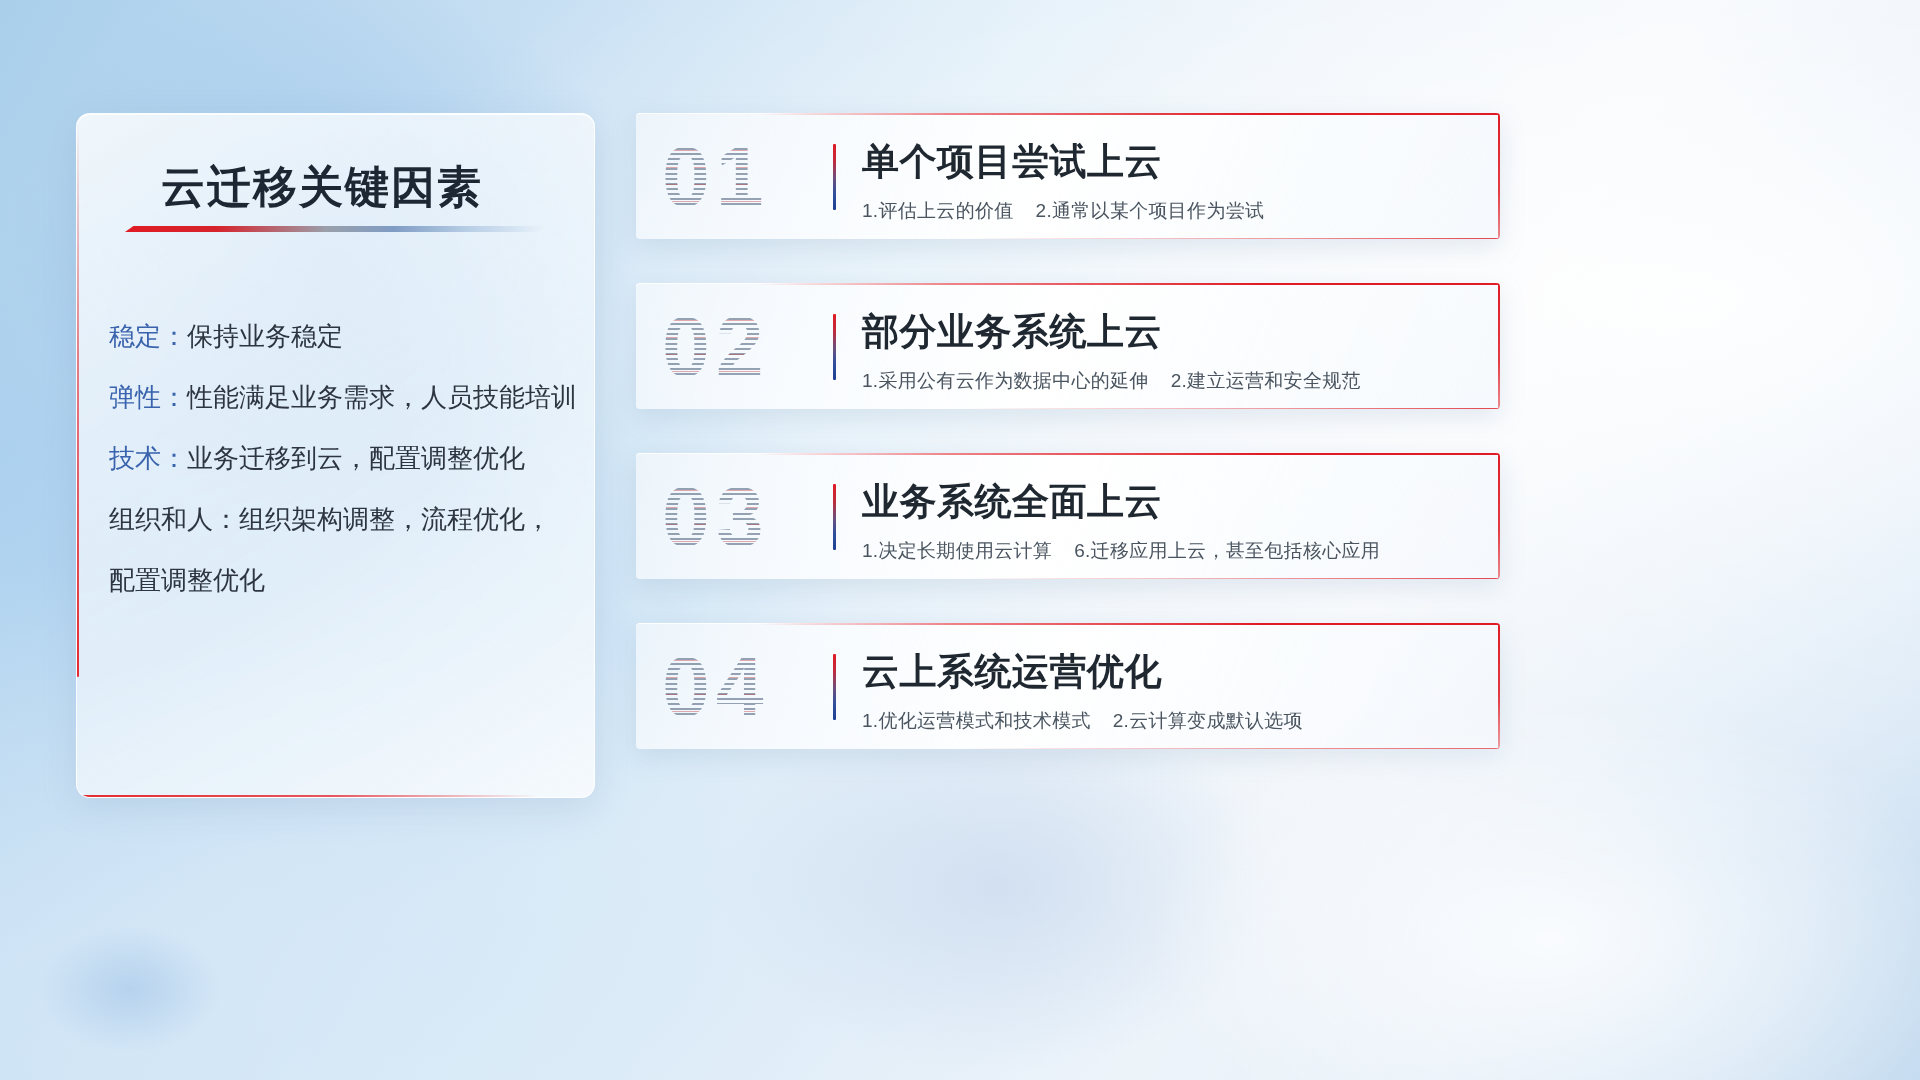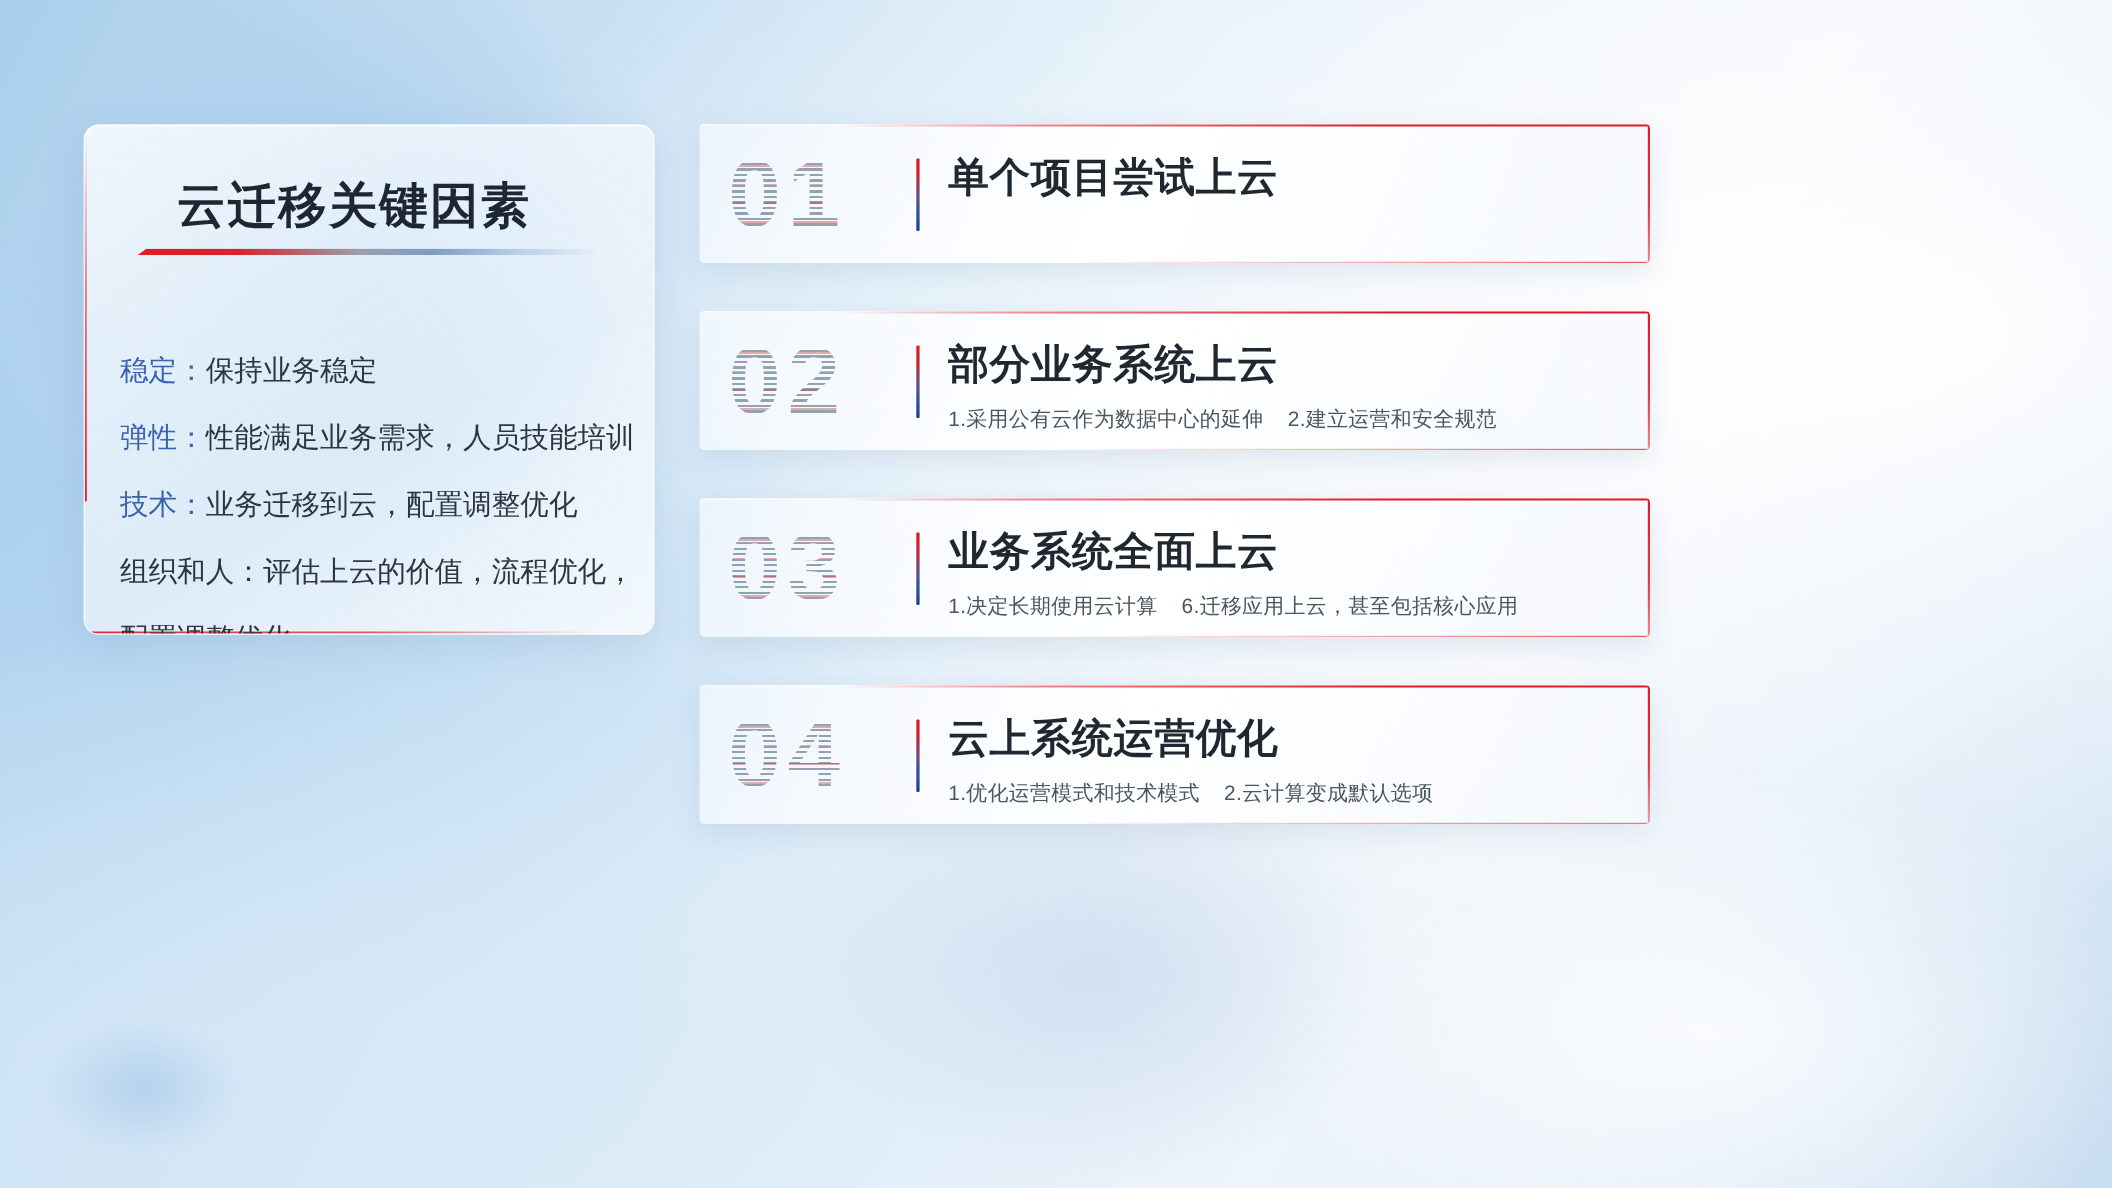--- a/index.html
+++ b/index.html
@@ -64,21 +64,21 @@
     width: 34%; height: 42%;
     background: radial-gradient(closest-side at 20% 80%, rgba(170,202,234,0.7), rgba(170,202,234,0) 70%);
   }
 
   
   #left-panel {
     position: absolute;
     left: 76px;
     top: 113px;
     width: 519px;
-    height: 464px;
+    height: 685px;
     border-radius: 14px;
     background: linear-gradient(150deg,
         rgba(255,255,255,0.80) 0%,
         rgba(250,252,254,0.70) 30%,
         rgba(246,250,253,0.62) 60%,
         rgba(255,255,255,0.74) 100%);
     border: 1px solid rgba(255,255,255,0.85);
     box-shadow: 0 10px 34px rgba(120,150,185,0.20),
                 inset 0 1px 0 rgba(255,255,255,0.9);
     backdrop-filter: blur(2px);
@@ -281,35 +281,36 @@
     <div class="edge-left"></div>
     <div class="edge-bottom"></div>
 
     <h1 id="panel-title">云迁移关键因素</h1>
     <div id="panel-title-rule"></div>
 
     <div id="panel-list">
         <div class="panel-item"><span class="pi-label">稳定：</span><span class="pi-text">保持业务稳定</span></div>
         <div class="panel-item"><span class="pi-label">弹性：</span><span class="pi-text">性能满足业务需求，人员技能培训</span></div>
         <div class="panel-item"><span class="pi-label">技术：</span><span class="pi-text">业务迁移到云，配置调整优化</span></div>
-        <div class="panel-item neutral"><span class="pi-label">组织和人：</span><span class="pi-text">评估上云的价值，流程优化，</span></div>
+        <div class="panel-item neutral"><span class="pi-label">组织和人：</span><span class="pi-text">组织架构调整，流程优化，</span></div>
         <div class="panel-item neutral"><span class="pi-text">配置调整优化</span></div>
       </div>
   </section>
 
   <section id="cards">
       <article class="card">
         <div class="accent-top"></div>
         <div class="accent-right"></div>
         <div class="accent-bottom"></div>
         <div class="ghost-num">01</div>
         <div class="ghost-num-tint">01</div>
         <div class="divider"></div>
         <div class="card-body">
           <div class="card-title">单个项目尝试上云</div>
+          <div class="card-sub"><span>1.评估上云的价值</span><span class="sub-gap"></span><span>2.通常以某个项目作为尝试</span></div>
         </div>
       </article>
       <article class="card">
         <div class="accent-top"></div>
         <div class="accent-right"></div>
         <div class="accent-bottom"></div>
         <div class="ghost-num">02</div>
         <div class="ghost-num-tint">02</div>
         <div class="divider"></div>
         <div class="card-body">

